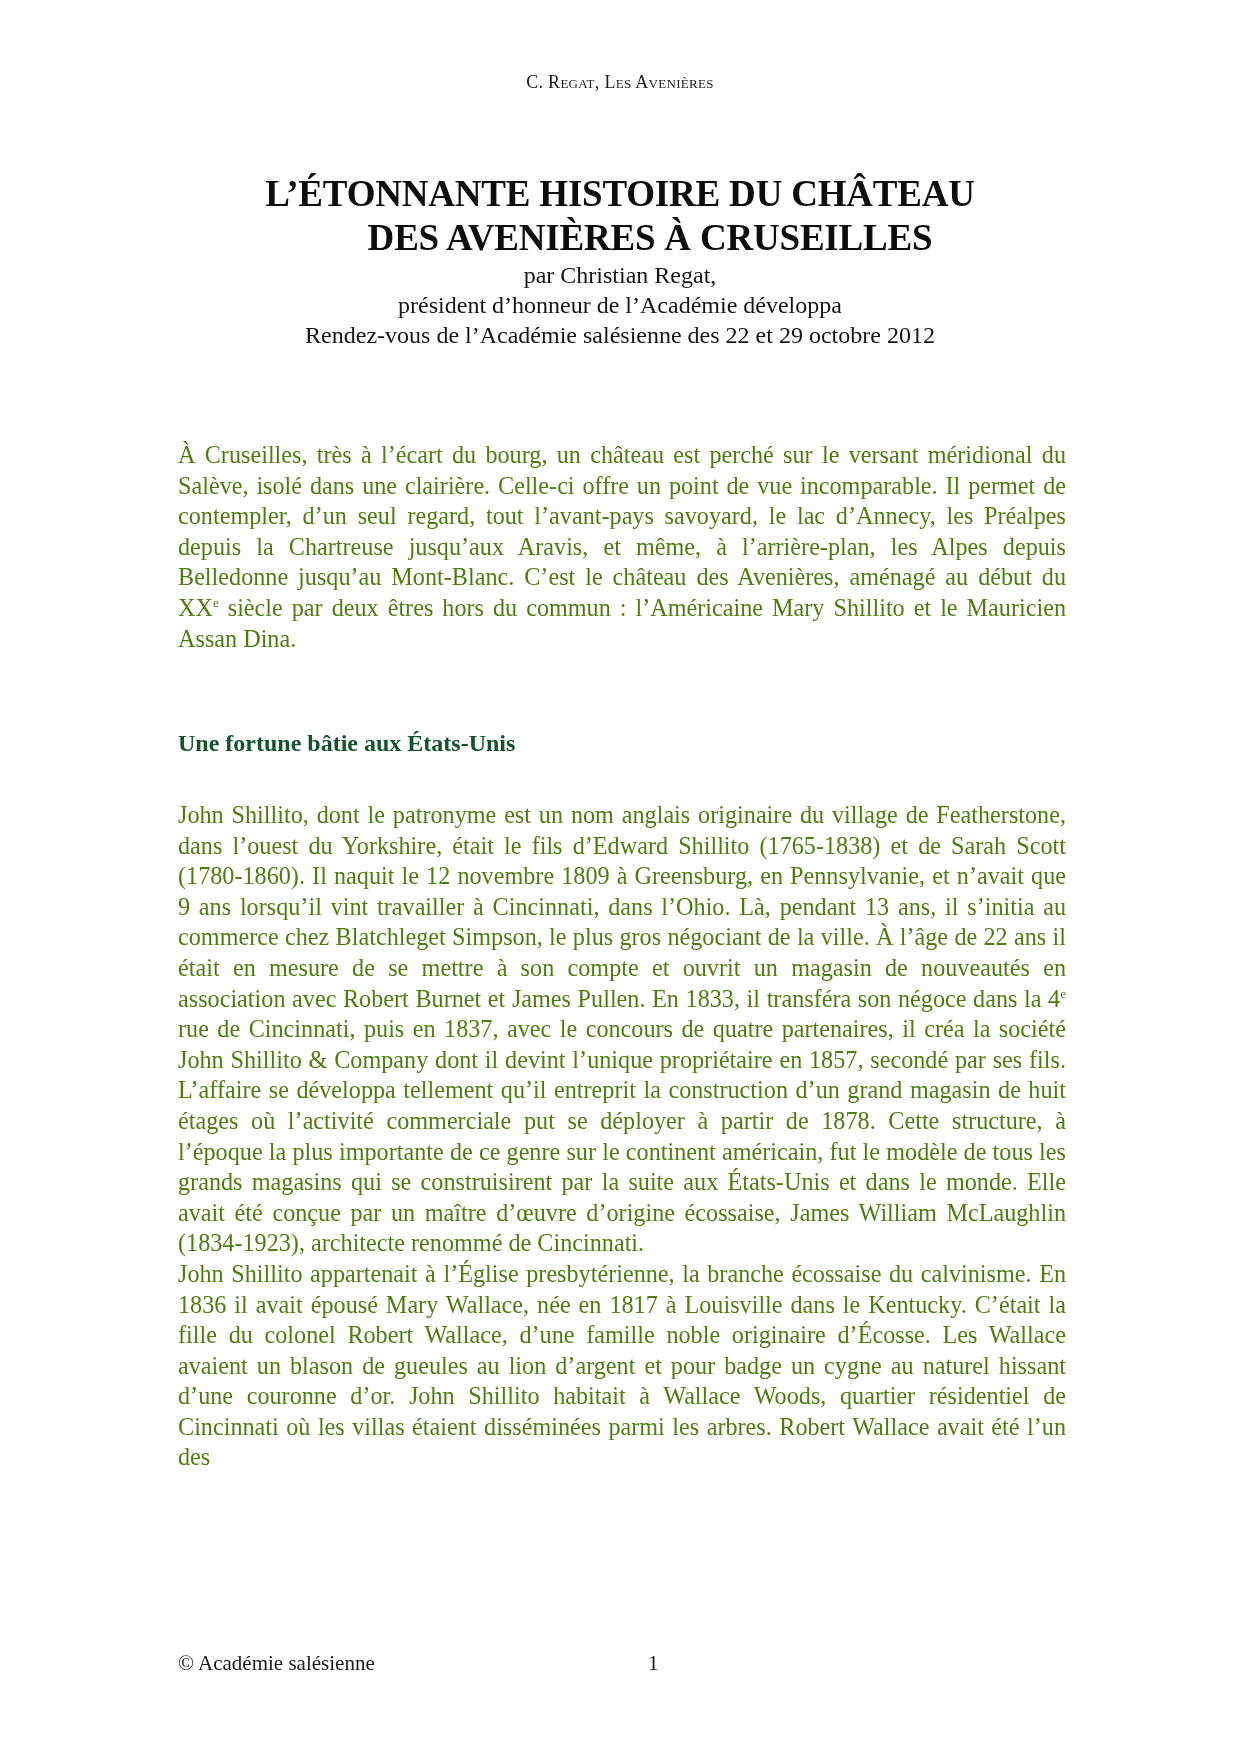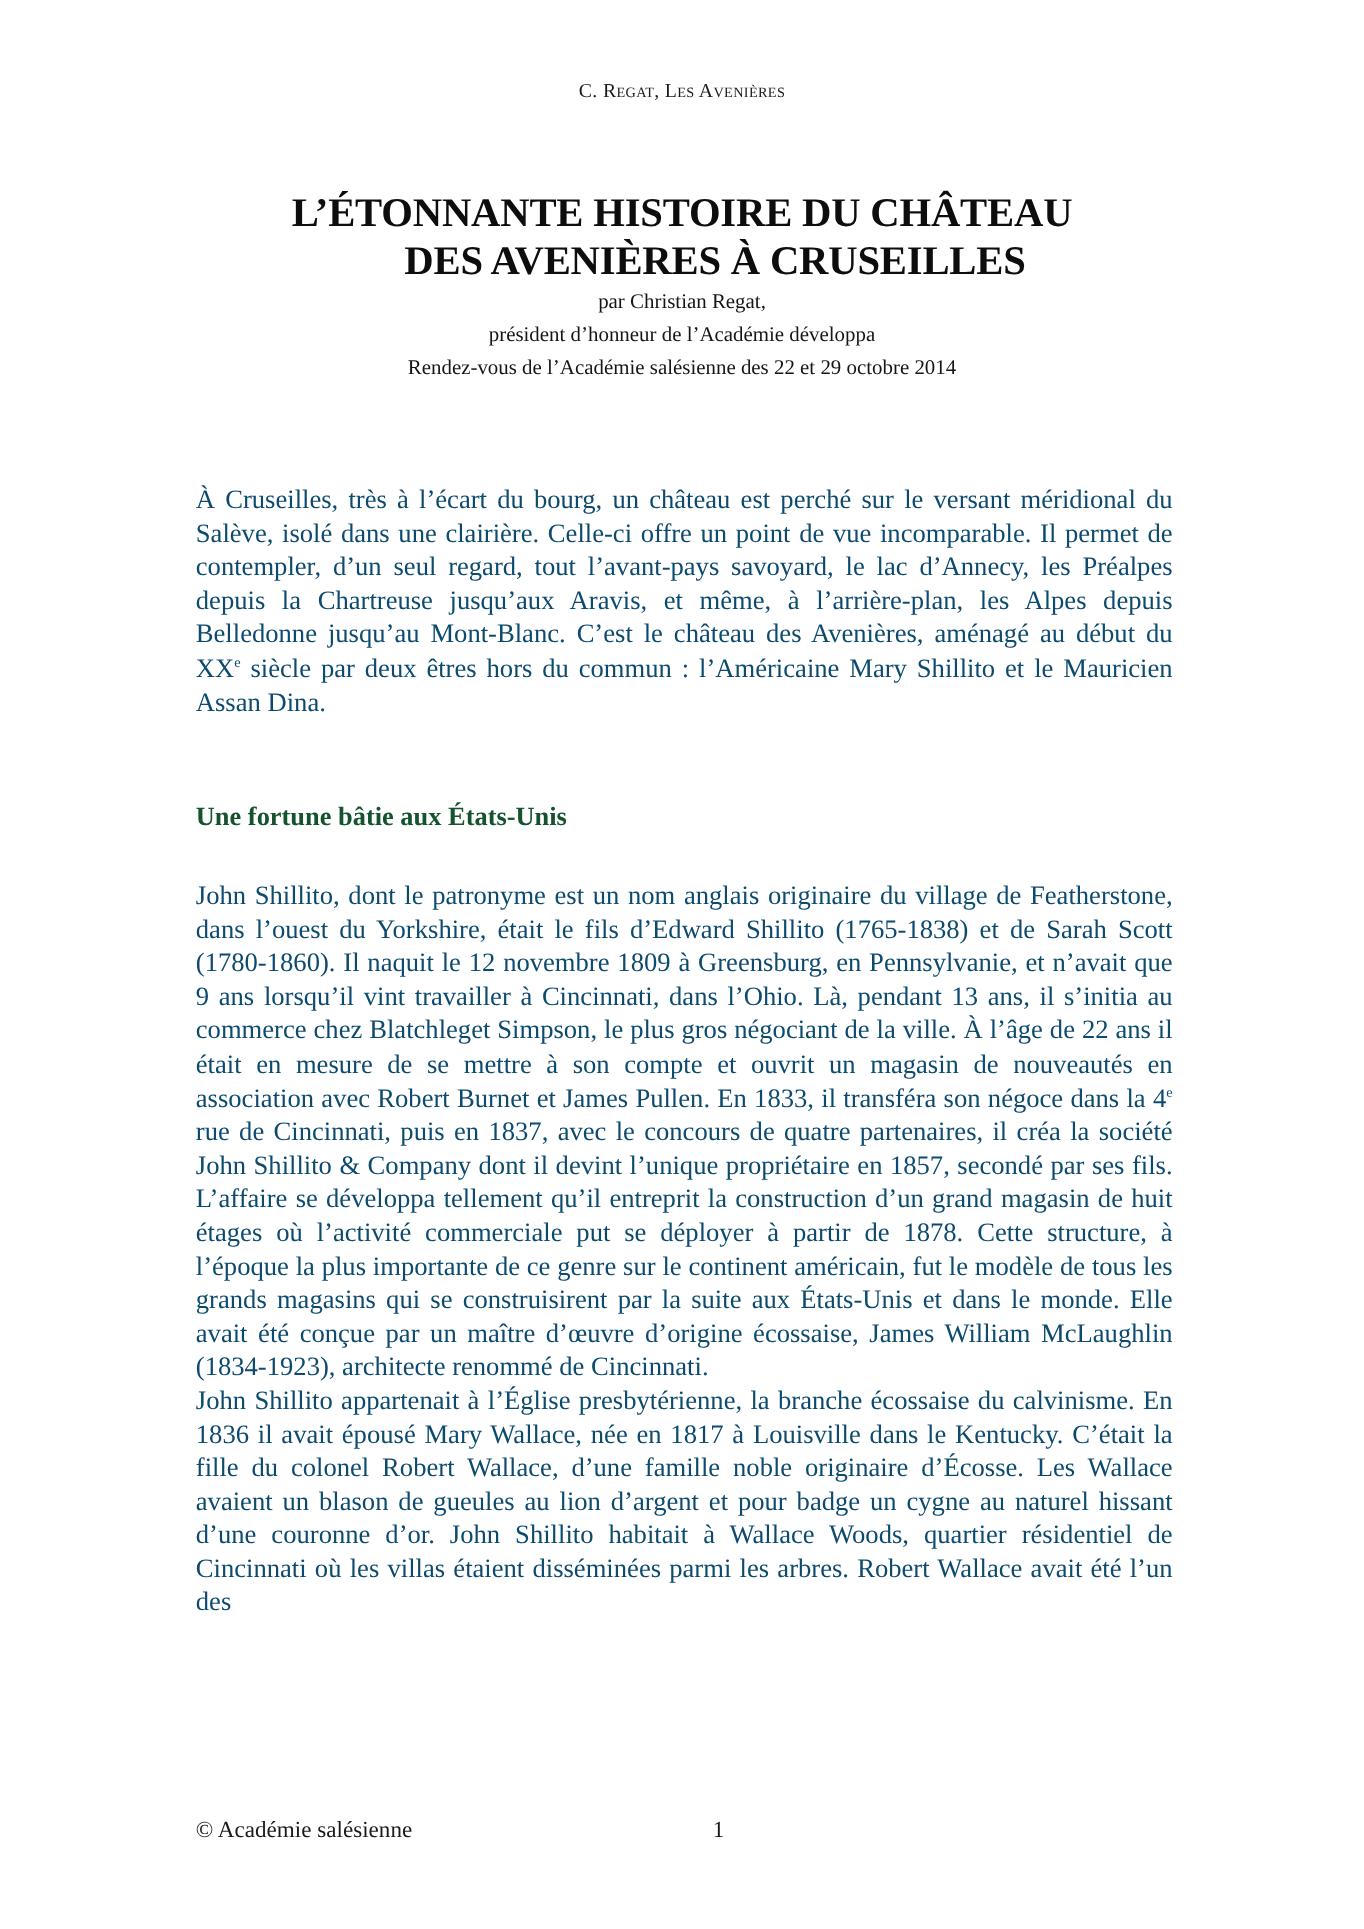--- a/index.html
+++ b/index.html
@@ -42,32 +42,32 @@
     }
     .title-line {
       font-weight: bold;
       font-size: 37px;
       line-height: 44px;
       letter-spacing: -0.2px;
       color: #0d0d0d;
     }
     .title-line.second { padding-left: 60px; }
     .byline {
-      font-size: 19px;
+      font-size: 24px;
       line-height: 30px;
       color: #151515;
     }
     .body-text {
       position: absolute;
       left: 178px;
       width: 888px;
       font-size: 24.2px;
       line-height: 30.6px;
       text-align: justify;
-      color: #0c4a6e;
+      color: #4d7c0f;
     }
     .body-text p { margin: 0; }
     .intro { top: 440px; }
     .section-heading {
       position: absolute;
       top: 728px;
       left: 178px;
       font-weight: bold;
       font-size: 24px;
       line-height: 30px;
@@ -96,21 +96,21 @@
 
 <div class="page">
 
   <div class="running-head">C. Regat, Les Avenières</div>
 
   <div class="title-block">
     <div class="title-line">L’ÉTONNANTE HISTOIRE DU CHÂTEAU</div>
     <div class="title-line second">DES AVENIÈRES À CRUSEILLES</div>
     <div class="byline">par Christian Regat,</div>
     <div class="byline">président d’honneur de l’Académie développa</div>
-    <div class="byline">Rendez-vous de l’Académie salésienne des 22 et 29 octobre 2014</div>
+    <div class="byline">Rendez-vous de l’Académie salésienne des 22 et 29 octobre 2012</div>
   </div>
 
   <div class="body-text intro">
     <p><span>À Cruseilles, très à l’écart du bourg, un château est perché sur le versant méridional du Salève, isolé dans une clairière. Celle-ci offre un point de vue incomparable. Il permet de contempler, d’un seul regard, tout l’avant-pays savoyard, le lac d’Annecy, les Préalpes depuis la Chartreuse jusqu’aux Aravis, et même, à l’arrière-plan, les Alpes depuis Belledonne jusqu’au Mont-Blanc. C’est le château des Avenières, aménagé au début du XX</span><sup>e</sup><span> siècle par deux êtres hors du commun : l’Américaine Mary Shillito et le Mauricien Assan Dina.</span></p>
   </div>
 
   <div class="section-heading">Une fortune bâtie aux États-Unis</div>
 
   <div class="body-text section-body">
     <p><span>John Shillito, dont le patronyme est un nom anglais originaire du village de Featherstone, dans l’ouest du Yorkshire, était le fils d’Edward Shillito (1765-1838) et de Sarah Scott (1780-1860). Il naquit le 12 novembre 1809 à Greensburg, en Pennsylvanie, et n’avait que 9 ans lorsqu’il vint travailler à Cincinnati, dans l’Ohio. Là, pendant 13 ans, il s’initia au commerce chez Blatchleget Simpson, le plus gros négociant de la ville. À l’âge de 22 ans il était en mesure de se mettre à son compte et ouvrit un magasin de nouveautés en association avec Robert Burnet et James Pullen. En 1833, il transféra son négoce dans la 4</span><sup>e</sup><span> rue de Cincinnati, puis en 1837, avec le concours de quatre partenaires, il créa la société John Shillito &amp; Company dont il devint l’unique propriétaire en 1857, secondé par ses fils. L’affaire se développa tellement qu’il entreprit la construction d’un grand magasin de huit étages où l’activité commerciale put se déployer à partir de 1878. Cette structure, à l’époque la plus importante de ce genre sur le continent américain, fut le modèle de tous les grands magasins qui se construisirent par la suite aux États-Unis et dans le monde. Elle avait été conçue par un maître d’œuvre d’origine écossaise, James William McLaughlin (1834-1923), architecte renommé de Cincinnati.</span></p>

